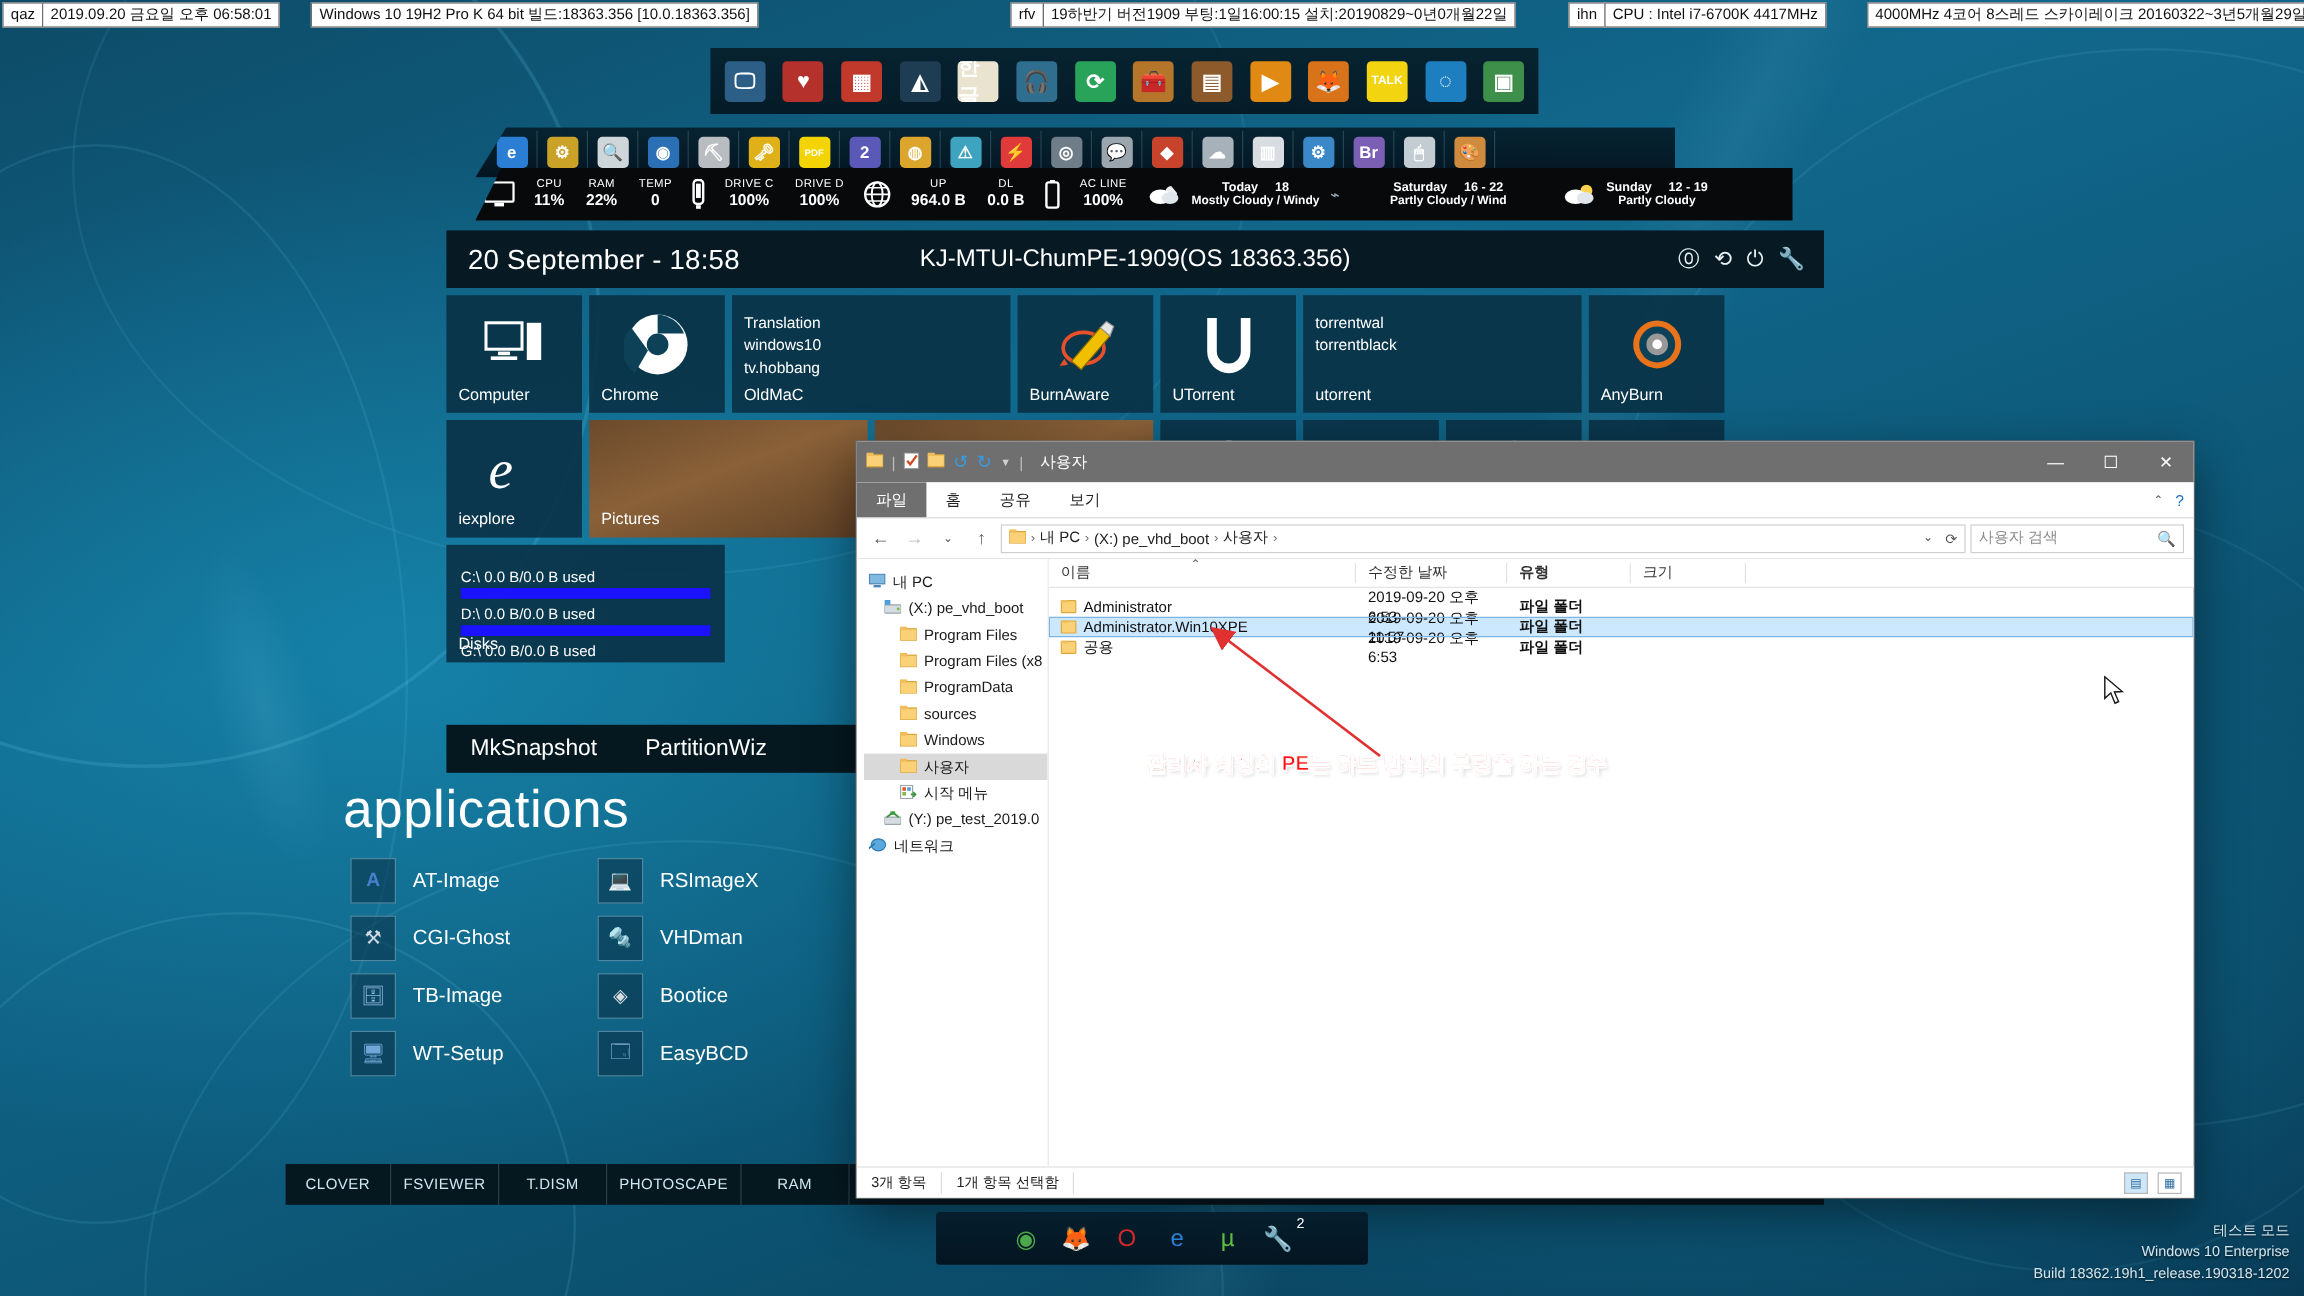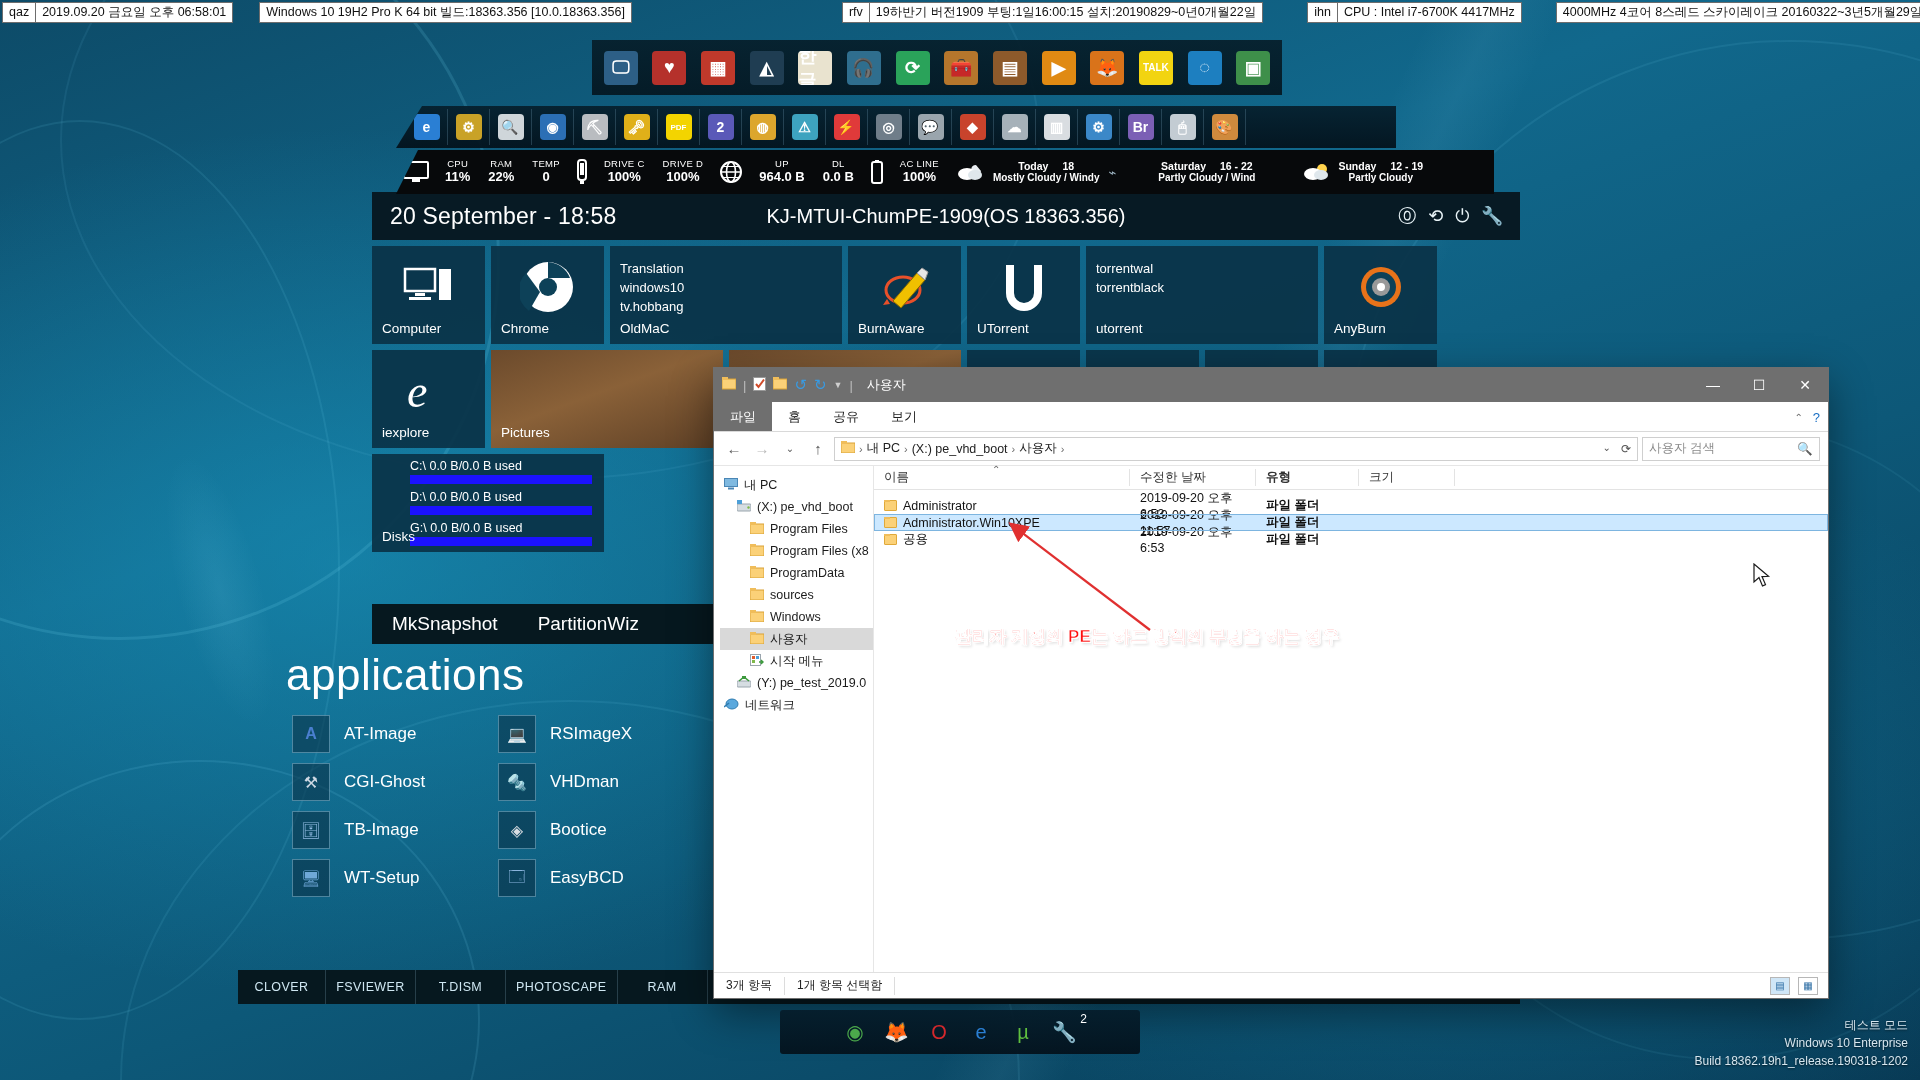--- a/index.html
+++ b/index.html
@@ -84,21 +84,21 @@
     border-right:1px solid rgba(120,160,185,.28);
     position:relative;
   }
   .glyph-box {
     width:30px;height:30px;border-radius:4px;display:flex;align-items:center;justify-content:center;
     font-size:16px;font-weight:bold;color:#fff; overflow:hidden;
   }
 
   
   #stats {
-    position:absolute; left:396px; top:150px; width:1098px; height:44px;
+    position:absolute; left:396px; top:140px; width:1098px; height:44px;
     background:#07090b; z-index:13;
     display:flex; align-items:center; color:#fff;
     clip-path:polygon(22px 0, 100% 0, 100% 100%, 0 100%);
   }
   .stat { display:flex; flex-direction:column; align-items:center; justify-content:center;
           padding:0 9px; line-height:1.15; }
   .stat .lbl { font-size:9.5px; letter-spacing:.3px; }
   .stat .val { font-size:13px; font-weight:bold; }
   .stat-icon { padding:0 7px; display:flex; align-items:center; }
   .wx { display:flex; align-items:center; gap:7px; padding:0 8px;}
@@ -124,21 +124,21 @@
     background:rgba(10,50,70,0.92);
     position:relative; color:#fff; overflow:hidden;
   }
   .tile .tname { position:absolute; left:10px; bottom:8px; font-size:13.5px; }
   .tile .tbig  { position:absolute; inset:0; display:flex; align-items:center; justify-content:center; }
   .tile .tlines{ position:absolute; left:10px; top:14px; font-size:13px; line-height:1.45; }
   .tile.w1 { width:113px; height:98px; }
   .tile.w2 { width:232px; height:98px; }
   .tile.photo { background:linear-gradient(160deg,#6b4a2c,#8a6138 45%,#5e4026); }
 
-  .disks { padding:5px 12px; font-size:12.5px;margin-left:26px; }
+  .disks { padding:20px 12px; font-size:12.5px; }
   .disks .dl { margin-bottom:2px; }
   .bar { height:9px; background:#1b12ff; margin-bottom:6px; }
 
   
   .menustrip {
     position:absolute; background:#06181f; color:#fff; display:flex; align-items:center;
     z-index:11; font-size:19px;
   }
   #strip-mid { left:372px; top:604px; width:1148px; height:40px; padding-left:20px; gap:40px;}
   #strip-bot { left:238px; top:970px; width:1282px; height:34px; font-size:12.5px;

